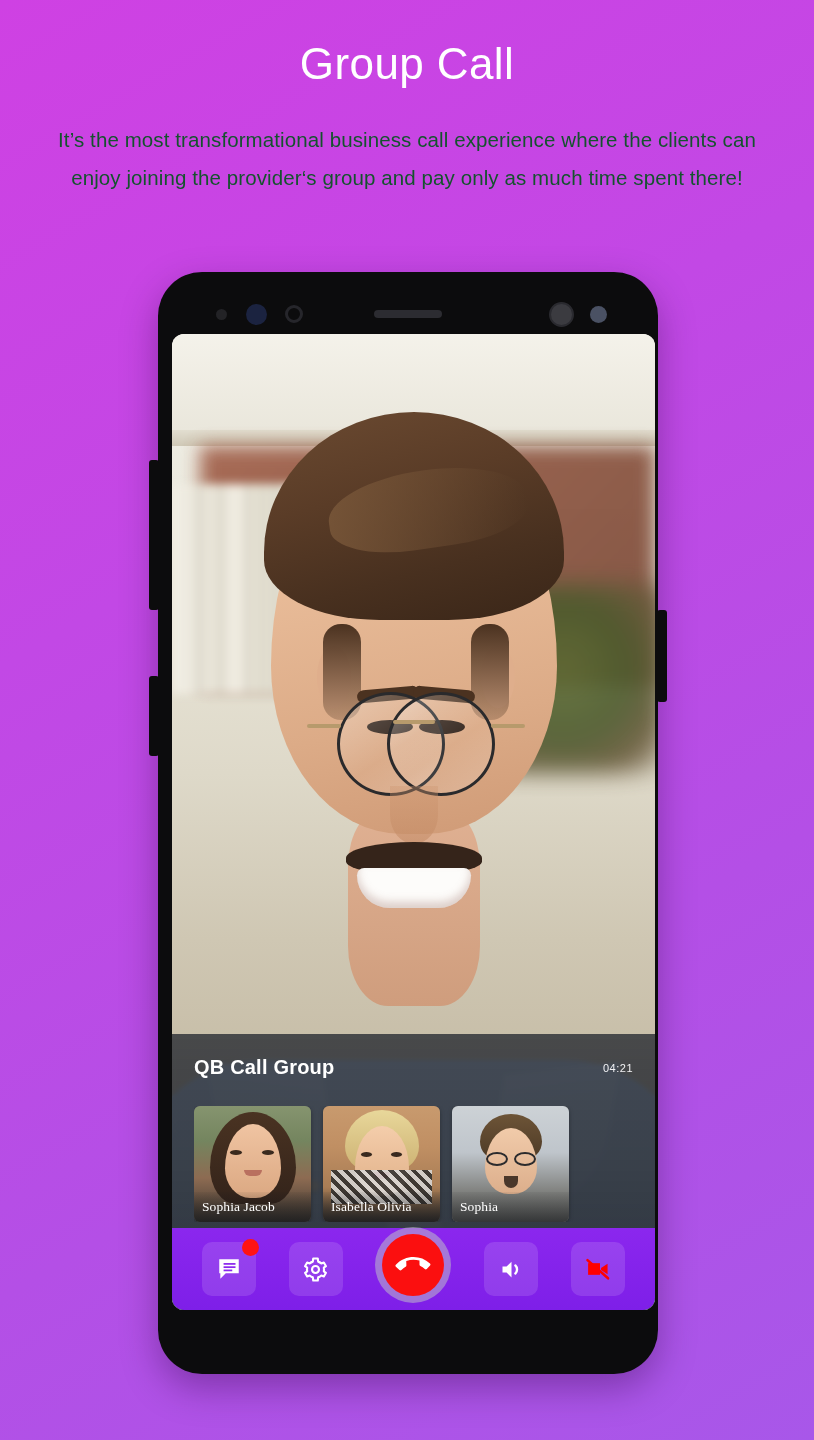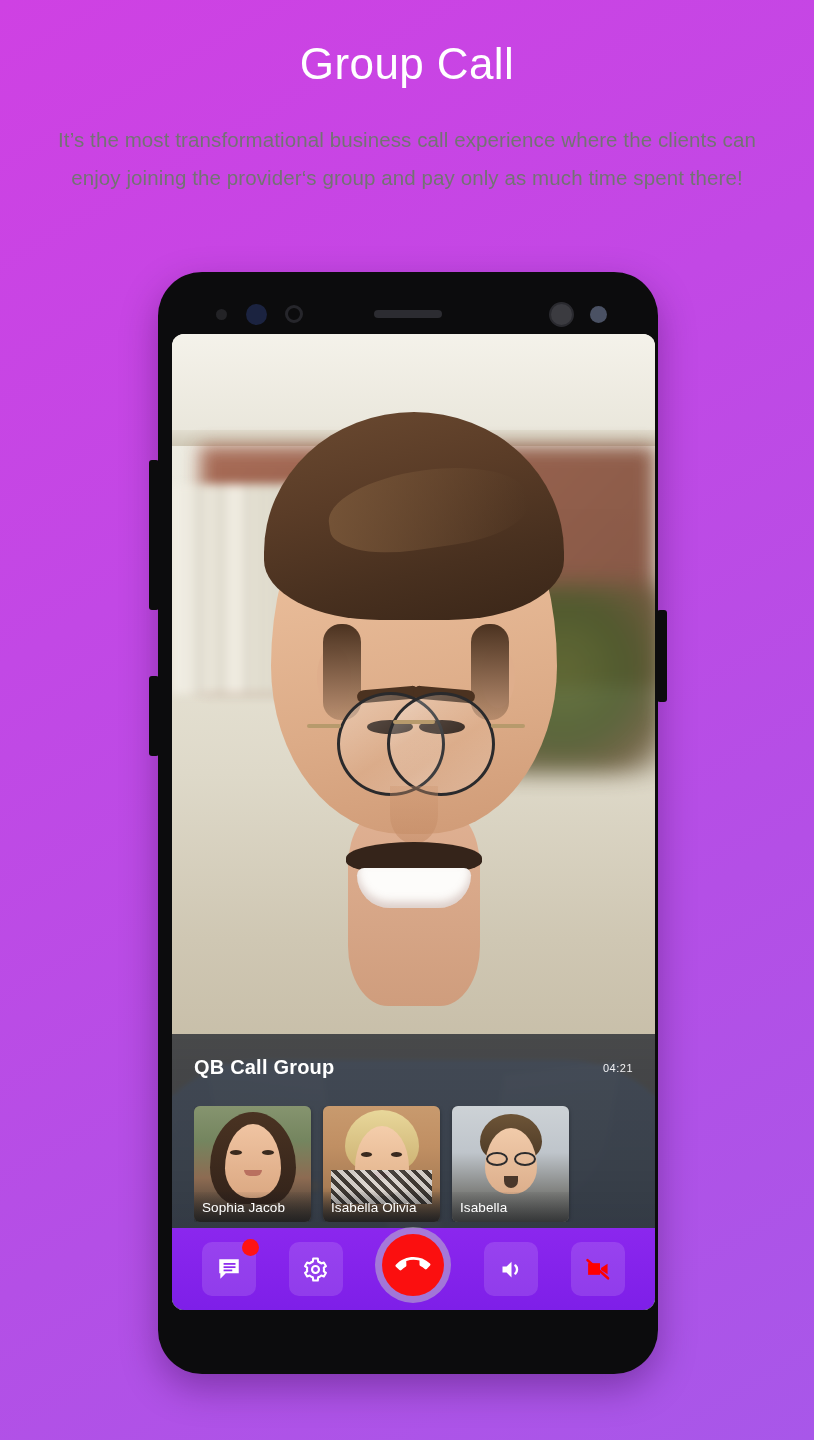--- a/index.html
+++ b/index.html
@@ -12,21 +12,21 @@
   }
 
   
   .header { width:100%; padding-top:30px; text-align:center;margin-top:8px; }
   .page-title {
     font-size:44px; font-weight:400; color:#ffffff;
     letter-spacing:.4px; line-height:1.2;
   }
   .page-subtitle {
     margin:30px auto 0; width:700px;
-    font-size:20.5px; font-weight:400; color:#737373;
+    font-size:20.5px; font-weight:400; color:#14532d;
     line-height:1.85; letter-spacing:.1px;
   }
 
   
   .phone-wrap { position:absolute; left:158px; top:272px; width:500px; height:1102px; }
   .phone-frame {
     position:absolute; inset:0;
     background:#0c0c0d;
     border-radius:44px;
     box-shadow:0 14px 36px rgba(40,0,60,.35);
@@ -213,21 +213,21 @@
   .call-title { font-size:20px; font-weight:700; color:#ffffff; letter-spacing:.2px; }
   .call-timer { font-size:11px; font-weight:400; color:#f2f2f4; letter-spacing:.5px; }
 
   .thumb-strip {
     position:absolute; left:22px; right:0; top:72px;
     display:flex; gap:12px; overflow:hidden;
   }
   .thumb {
     position:relative; flex:0 0 auto;
     width:117px; height:116px; border-radius:6px; overflow:hidden;
-    background:#555; box-shadow:0 1px 4px rgba(0,0,0,.35);
+    background:#555; box-shadow:0 1px 4px rgba(0,0,0,.35);font-family:Liberation Serif, serif;
   }
   .thumb-face { position:absolute; inset:0; }
   .thumb-name {
     position:absolute; left:0; right:0; bottom:0; height:30px;
     display:flex; align-items:center; padding-left:8px;
     font-size:13.5px; color:#ffffff; letter-spacing:.1px;
     background:linear-gradient(180deg,rgba(20,22,26,.05),rgba(20,22,26,.62));
   }
   .f1 { background:linear-gradient(180deg,#86946f 0%,#74855f 30%,#8d6b52 62%,#3b3630 100%); }
   .f2 { background:linear-gradient(180deg,#c89a6e 0%,#c08f63 35%,#a97d55 70%,#3a3530 100%); }
@@ -379,21 +379,21 @@
         </div>
 
         <div class="thumb">
           <div class="thumb-face f3">
             <span class="hair-cap" style="left:28px;top:8px;width:62px;height:46px;background:linear-gradient(180deg,#6d5437,#4d3a26);"></span>
             <span class="oval-face" style="top:22px;width:52px;height:66px;background:linear-gradient(180deg,#f1cbaa,#dcae8b);"></span>
             <span style="position:absolute;left:34px;top:46px;width:22px;height:14px;border:2px solid #2b2b2d;border-radius:50%;"></span>
             <span style="position:absolute;left:62px;top:46px;width:22px;height:14px;border:2px solid #2b2b2d;border-radius:50%;"></span>
             <span style="position:absolute;left:52px;top:70px;width:14px;height:12px;border-radius:0 0 8px 8px;background:#4a372a;"></span>
           </div>
-          <span class="thumb-name">Isabella</span>
+          <span class="thumb-name">Sophia</span>
         </div>
 
       </div>
     </div>
 
     <div class="control-bar">
 
       <button class="ctrl-btn">
         <span>
           <svg width="26" height="26" viewBox="0 0 24 24">

